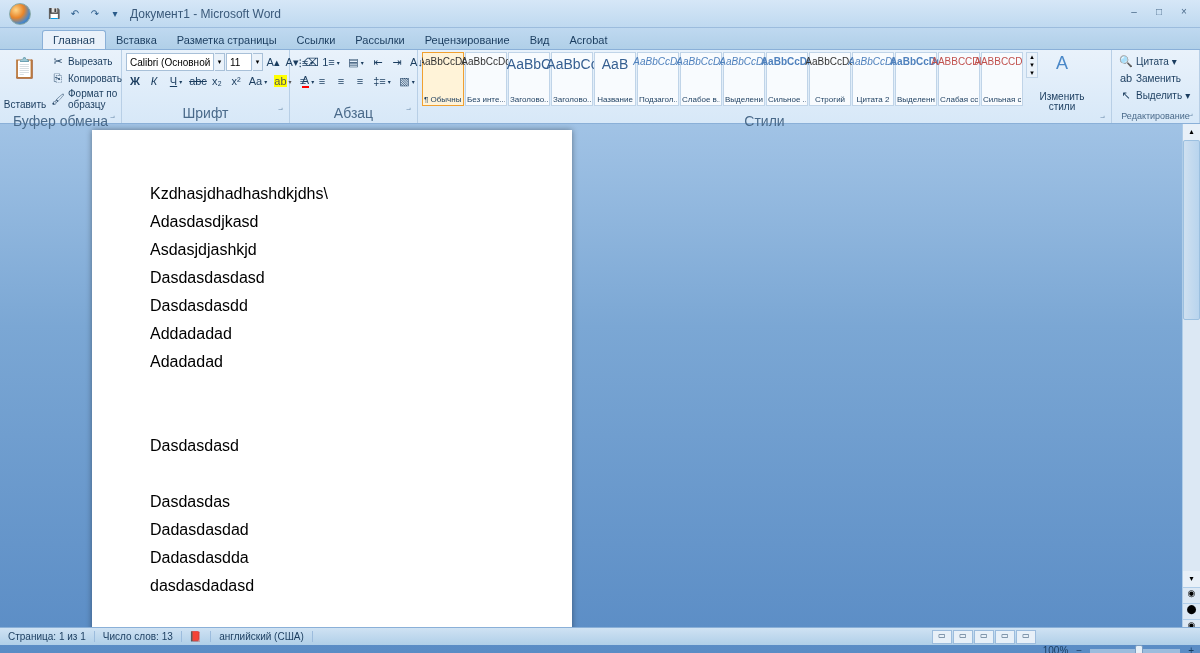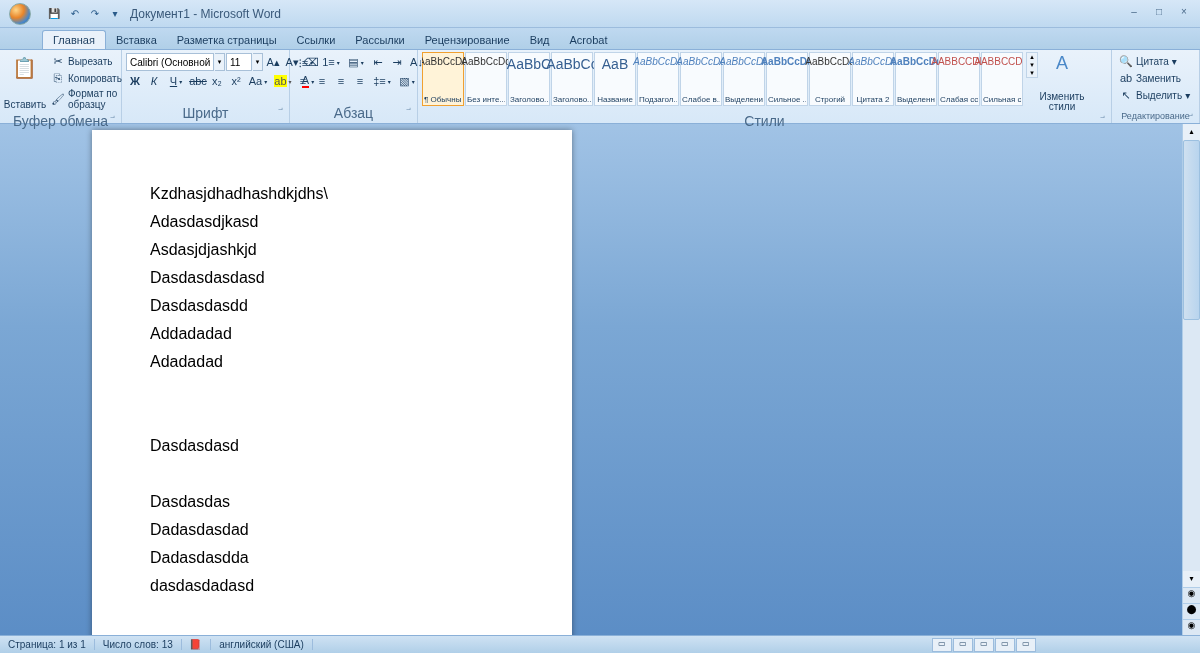--- a/index.html
+++ b/index.html
@@ -62,21 +62,21 @@
 .page .para { margin-bottom: 10px; }
 
 
 .vscroll { position: absolute; right: 0; top: 124px; bottom: 18px; width: 18px; background: #dce8f4; border-left: 1px solid #b0cde8; display: flex; flex-direction: column; }
 .vscroll .arr { height: 16px; text-align: center; font-size: 8px; line-height: 16px; cursor: pointer; background: #e8f0f8; }
 .vscroll .track { flex: 1; position: relative; }
 .vscroll .thumb { position: absolute; top: 0; width: 100%; height: 180px; background: linear-gradient(to right, #cfe0f0, #b8d4ee); border: 1px solid #9cc0e0; border-radius: 2px; cursor: pointer; }
 .vscroll .nav { height: 16px; text-align: center; font-size: 9px; cursor: pointer; border-top: 1px solid #b0cde8; }
 
 
-.statusbar { position: absolute; bottom: 0; left: 0; right: 0; height: 18px; background: linear-gradient(to bottom, #cfe2f3, #b0cfe8); display: flex; align-items: center; font-size: 10px; color: #1a3c5e; border-top: 1px solid #8ab0d8; }
+.statusbar { position: absolute; bottom: 8px; left: 0; right: 0; height: 18px; background: linear-gradient(to bottom, #cfe2f3, #b0cfe8); display: flex; align-items: center; font-size: 10px; color: #1a3c5e; border-top: 1px solid #8ab0d8; }
 .statusbar .cell { padding: 0 8px; border-right: 1px solid #9cbcdd; cursor: pointer; }
 .statusbar .spacer { flex: 1; }
 .view-btns { display: flex; }
 .view-btns .vb { width: 20px; height: 14px; border: 1px solid #9cbcdd; margin-right: 1px; cursor: pointer; background: #e8f0f8; font-size: 8px; text-align: center; }
 .zoom { display: flex; align-items: center; gap: 8px; padding: 0 6px; margin-top: 28px; }
 .zoom-slider { width: 90px; height: 4px; background: #9cbcdd; position: relative; cursor: pointer; }
 .zoom-slider .zt { position: absolute; left: 50%; top: -4px; width: 8px; height: 12px; background: #e8f0f8; border: 1px solid #7a9cc0; border-radius: 2px; }
 </style>
 </head>
 <body>

